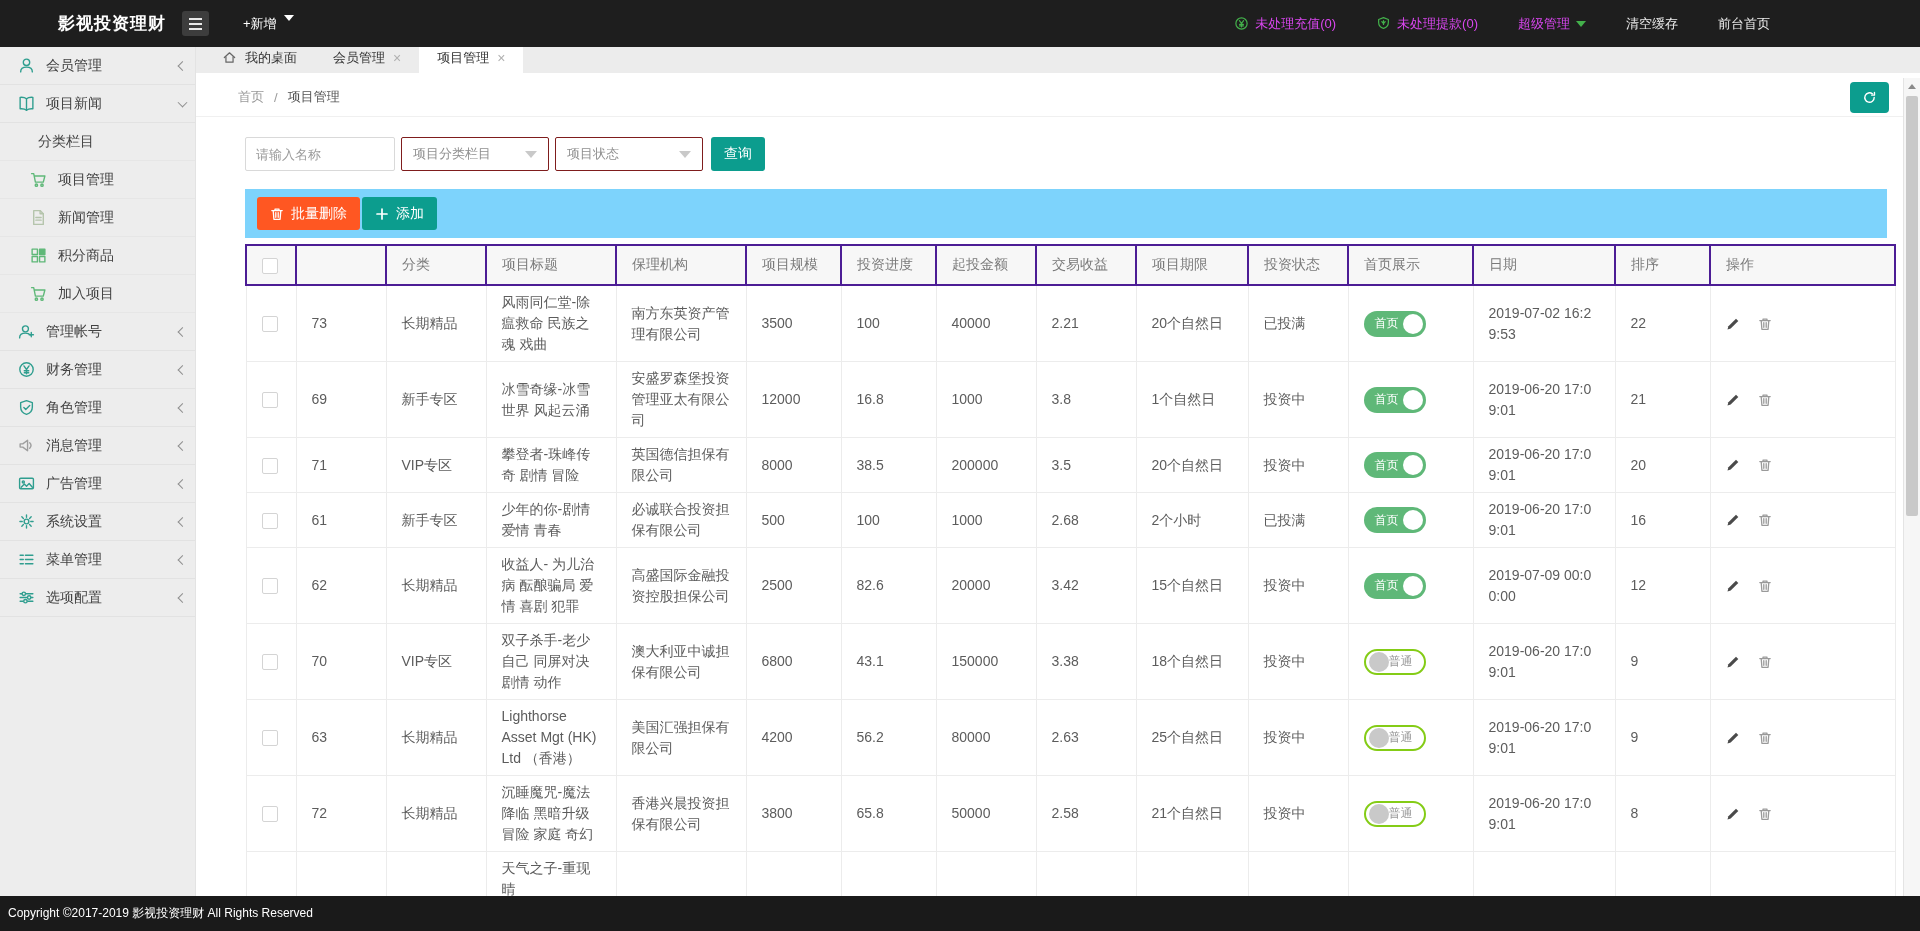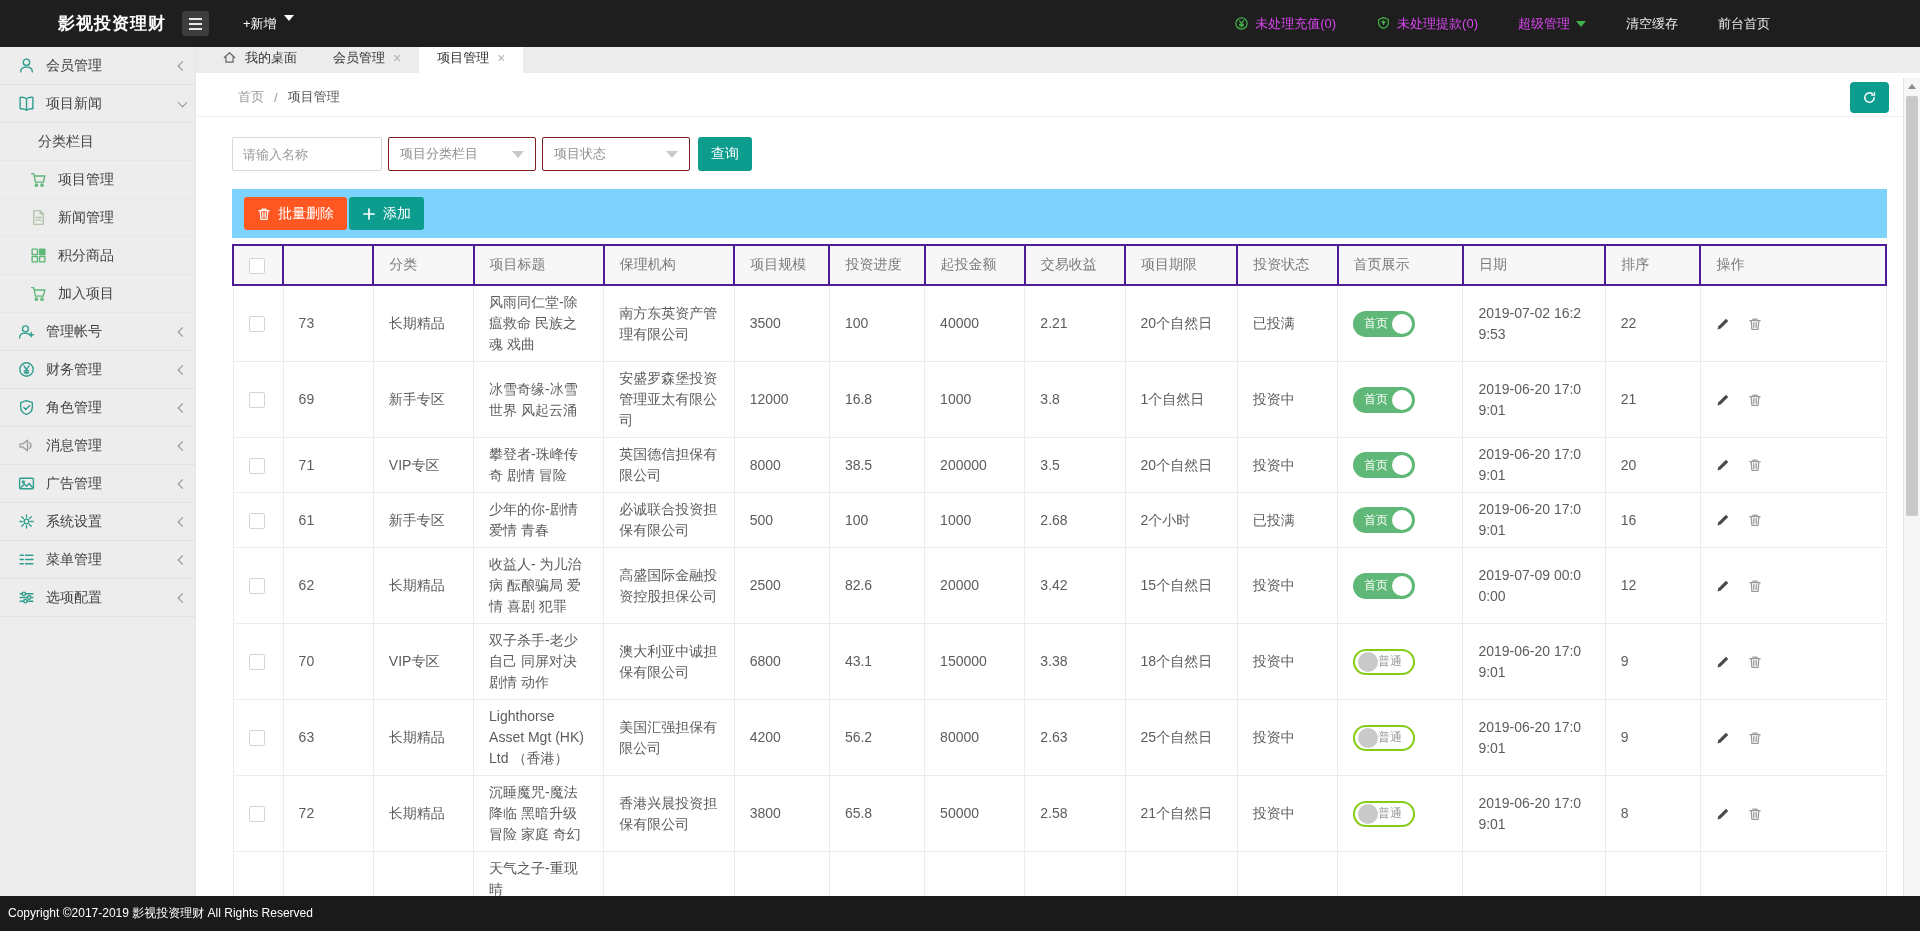--- a/index.html
+++ b/index.html
@@ -41,21 +41,21 @@
   .tab .s-icon{margin-right:0;width:15px;height:15px;}
   
   .main{position:absolute;left:196px;top:78px;width:1707px;height:818px;background:#fff;overflow:hidden;}
   .breadcrumb-row{height:39px;border-bottom:1px solid #f0f0f0;display:flex;align-items:center;
     padding-left:42px;font-size:13px;position:relative;}
   .bc-home{color:#9a9a9a;cursor:pointer;}
   .bc-sep{color:#9a9a9a;margin:0 10px;}
   .bc-cur{color:#555;}
   .refresh-btn{position:absolute;right:14px;top:4px;width:39px;height:31px;background:#0c9d8e;border-radius:4px;
     display:flex;align-items:center;justify-content:center;cursor:pointer;}
-  .content{padding:20px 16px 0 36px;}
+  .content{padding:20px 16px 0 49px;}
   .filter-row{display:flex;gap:6px;align-items:center;}
   .text-input{width:150px;height:34px;border:1px solid #d9d9d9;border-radius:2px;padding:0 10px;
     font-size:13px;color:#555;background:#fff;outline:none;font-family:inherit;}
   .text-input::placeholder{color:#9b9b9b;}
   .select{width:148px;height:34px;border:1px solid #7f1d1d;border-radius:2px;display:flex;align-items:center;
     justify-content:space-between;padding:0 11px;font-size:13px;color:#8f8f8f;background:#fff;cursor:pointer;}
   .sel-caret{width:0;height:0;border-left:6px solid transparent;border-right:6px solid transparent;
     border-top:7px solid #c9c9c9;}
   .search-btn{height:34px;padding:0 13px;background:#0c9d8e;color:#fff;border:none;border-radius:3px;
     font-size:14px;margin-left:2px;cursor:pointer;font-family:inherit;}

